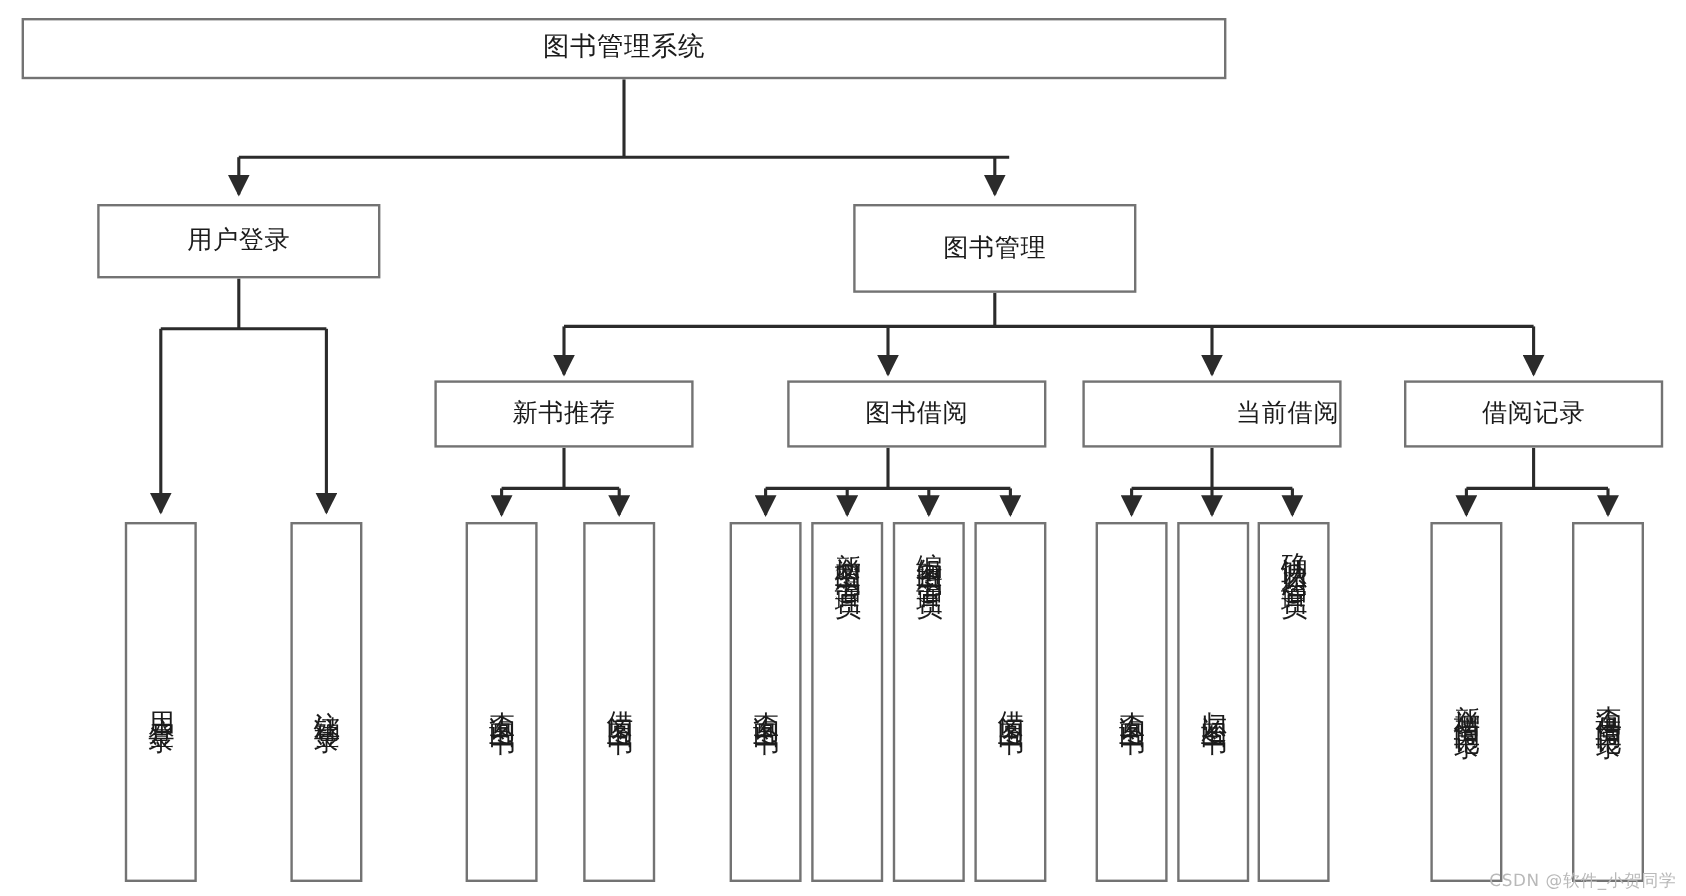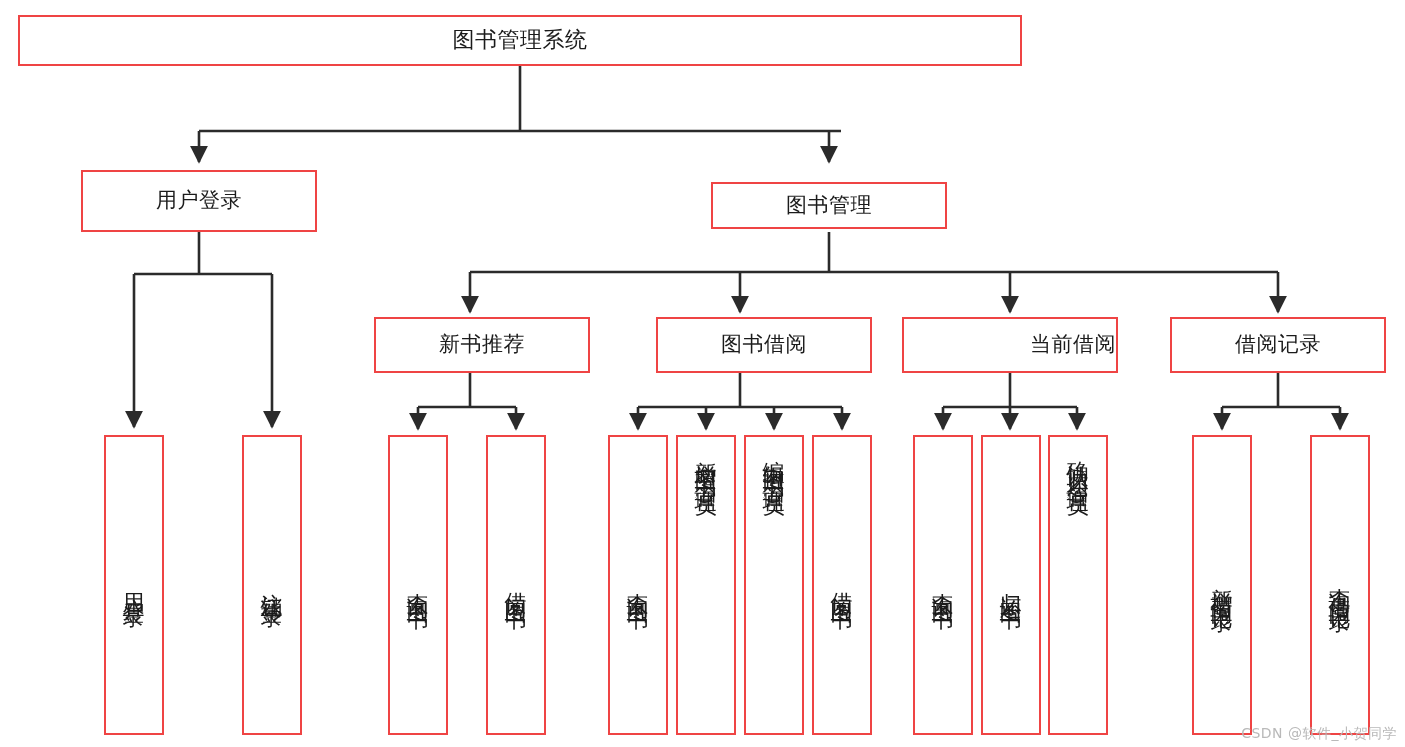--- a/index.html
+++ b/index.html
@@ -23,21 +23,21 @@
     left: 0;
     top: 0;
     width: 1405px;
     height: 747px;
     pointer-events: none;
   }
   .node {
     position: absolute;
     box-sizing: border-box;
     background: #ffffff;
-    border: 2px solid #ef4444;
+    border: 2px solid #737373;
     display: flex;
     align-items: center;
     justify-content: center;
     color: #1b1b1b;
   }
   .node .label {
     display: block;
     text-align: center;
     line-height: 1.22;
     letter-spacing: 0.5px;
@@ -132,25 +132,25 @@
     </g>
   </svg>
 
   <div class="node horiz root" style="left:18px; top:15px; width:1004px; height:51px;">
     <span class="label">图书管理系统</span>
   </div>
 
   <div class="node horiz" style="left:81px; top:170px; width:236px; height:62px;">
     <span class="label">用户登录</span>
   </div>
-  <div class="node horiz" style="left:711px; top:182px; width:236px; height:47px;">
+  <div class="node horiz" style="left:711px; top:170px; width:236px; height:74px;">
     <span class="label">图书管理</span>
   </div>
 
-  <div class="node horiz" style="left:362px; top:317px; width:216px; height:56px;margin-left:12px;">
+  <div class="node horiz" style="left:362px; top:317px; width:216px; height:56px;">
     <span class="label">新书推荐</span>
   </div>
   <div class="node horiz" style="left:656px; top:317px; width:216px; height:56px;">
     <span class="label">图书借阅</span>
   </div>
   <div class="node horiz" style="left:902px; top:317px; width:216px; height:56px;justify-content:flex-end;">
     <span class="label">当前借阅</span>
   </div>
   <div class="node horiz" style="left:1170px; top:317px; width:216px; height:56px;">
     <span class="label">借阅记录</span>

